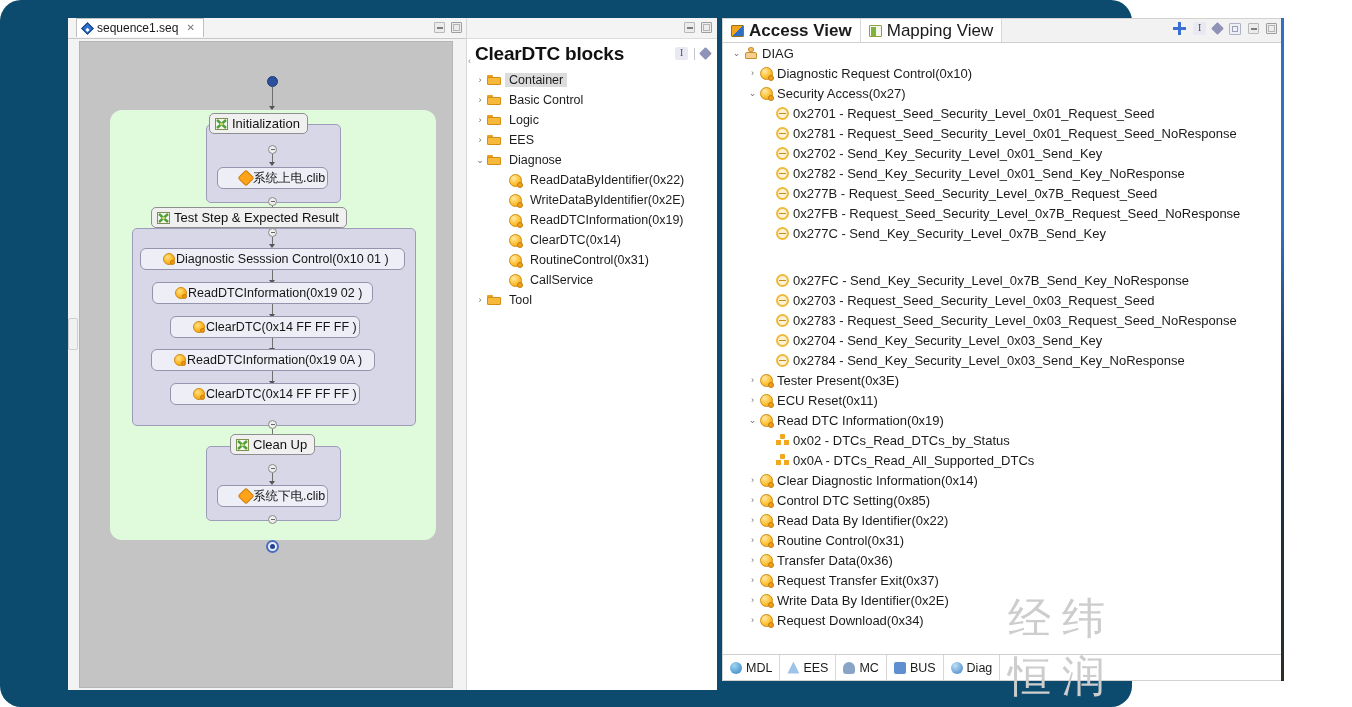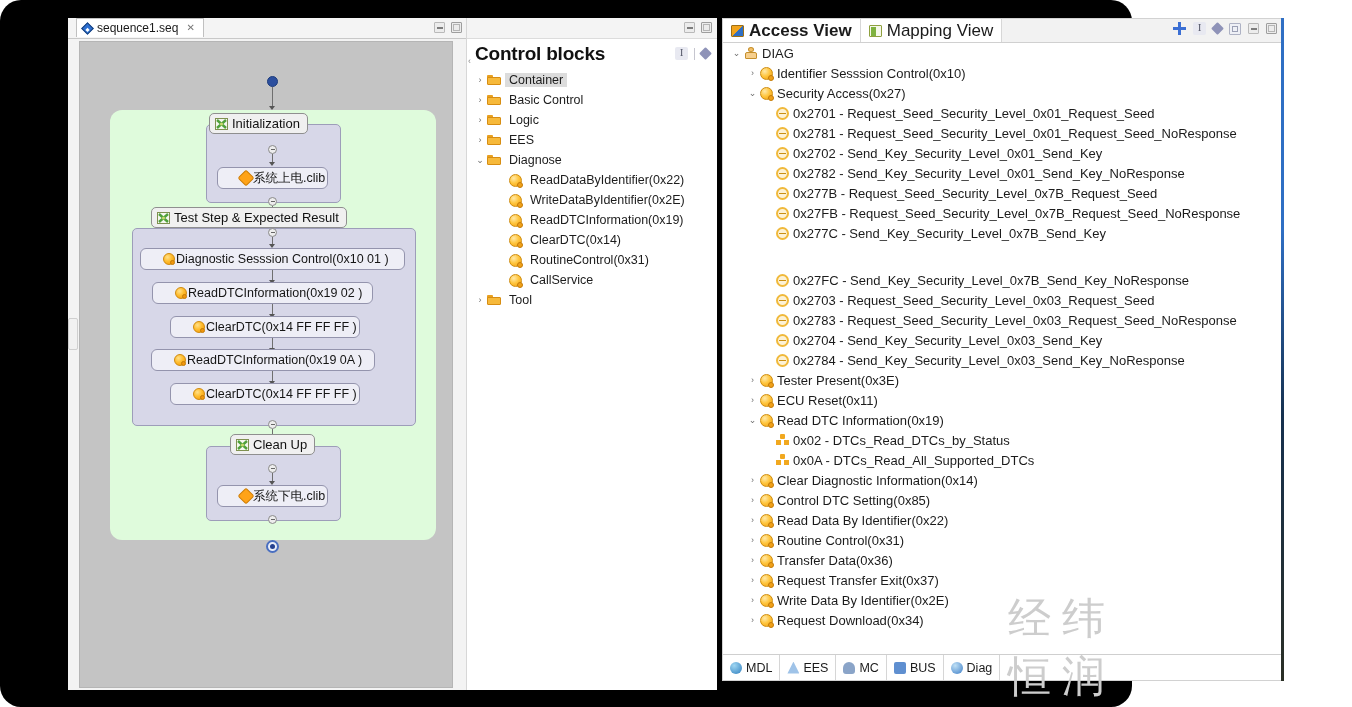--- a/index.html
+++ b/index.html
@@ -2,21 +2,21 @@
 <html><head>
 <meta charset="utf-8">
 <style>
   html, body {
     margin: 0; padding: 0;
     width: 1352px; height: 707px;
     background: #ffffff;
     font-family: "Liberation Sans", sans-serif;
     overflow: hidden;
   }
-  #root { position: relative; width: 1132px; height: 707px; background:#000000;border-radius:21px; }
+  #root { position: relative; width: 1132px; height: 707px; background:#0c4a6e;border-radius:21px; }
 
   
   #editor-pane {
     position: absolute; left: 68px; top: 18px;
     width: 398px; height: 672px;
     background: #f3f3f3;
   }
   #editor-tabbar {
     position: absolute; left: 0; top: 0; width: 100%; height: 20px;
     background: #f4f4f4;
@@ -515,21 +515,21 @@
 
   <div id="control-pane">
     <div id="control-topbar">
       <div class="min-max-group">
         <span class="icon-min"></span>
         <span class="icon-max"></span>
       </div>
     </div>
 
     <div id="control-header">
-      <span id="control-title">Control blocks</span>
+      <span id="control-title">ClearDTC blocks</span>
       <div id="control-header-actions">
         <span class="icon-iview"></span>
         <span class="icon-sep"></span>
         <span class="icon-dot-diamond"></span>
       </div>
     </div>
     <span class="pane-collapse-arrow">‹</span>
 
     <div id="control-tree">
         <div class="ctrl-row selected" style="padding-left: 6px;">
@@ -617,21 +617,21 @@
 
     <div id="right-tree">
         <div class="tr-row" style="padding-left: 6px;">
           <span class="twisty">⌄</span>
           <span class="ico-diag-root"></span>
           <span>DIAG</span>
         </div>
         <div class="tr-row" style="padding-left: 22px;">
           <span class="twisty">›</span>
           <span class="ico-service"></span>
-          <span>Identifier Sesssion Control(0x10)</span>
+          <span>Diagnostic Request Control(0x10)</span>
         </div>
         <div class="tr-row" style="padding-left: 22px;">
           <span class="twisty">⌄</span>
           <span class="ico-service"></span>
           <span>Security Access(0x27)</span>
         </div>
         <div class="tr-row" style="padding-left: 38px;">
           <span class="twisty"></span>
           <span class="ico-subfn"></span>
           <span>0x2701 - Request_Seed_Security_Level_0x01_Request_Seed</span>

